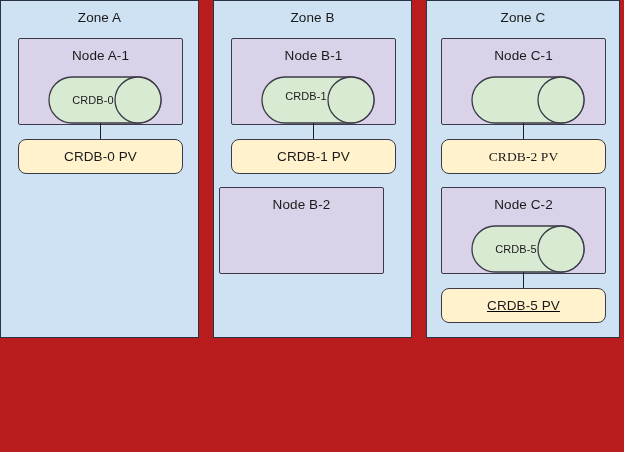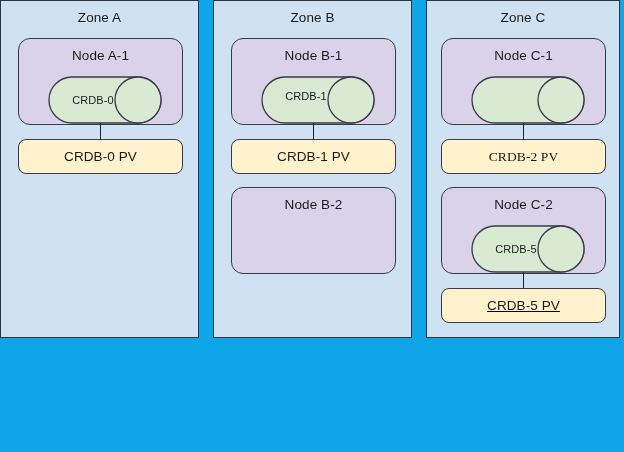--- a/index.html
+++ b/index.html
@@ -9,21 +9,21 @@
     background: #000000;
   }
   body {
     font-family: "Liberation Sans", sans-serif;
     -webkit-font-smoothing: antialiased;
   }
   #canvas {
     position: relative;
     width: 624px;
     height: 452px;
-    background: #0ea5e9;
+    background: #b91c1c;
     overflow: hidden;
   }
 
   
   .zone {
     position: absolute;
     background: #cfe2f3;
     border: 1.6px solid #2a3443;
     box-sizing: border-box;
   }
@@ -36,21 +36,21 @@
     font-size: 13.5px;
     color: #1a1a1a;
     letter-spacing: 0.1px;
   }
 
   
   .node {
     position: absolute;
     background: #d9d2e9;
     border: 1.3px solid #3a3a48;
-    border-radius: 12px;
+    border-radius: 2px;
     box-sizing: border-box;
   }
   .node-title {
     position: absolute;
     top: 9px;
     left: 0;
     right: 0;
     text-align: center;
     font-size: 13.5px;
     color: #1a1a1a;
@@ -144,21 +144,21 @@
         <div class="cyl-label" style="width:90px;">CRDB-1</div>
       </div>
     </div>
 
     <div class="connector" style="left:99px; top:122px; height:16px;"></div>
 
     <div class="pv" style="left:17px; top:138px; width:165px; height:35px;">
       <span class="pv-label">CRDB-1 PV</span>
     </div>
 
-    <div class="node" style="left:17px; top:186px; width:165px; height:87px;">
+    <div class="node" style="left:5px; top:186px; width:165px; height:87px;">
       <div class="node-title">Node B-2</div>
     </div>
   </div>
 
   <div class="zone" style="left:426px; top:0px; width:194px; height:338px;">
     <div class="zone-title">Zone C</div>
 
     <div class="node" style="left:14px; top:37px; width:165px; height:87px;">
       <div class="node-title">Node C-1</div>
 

